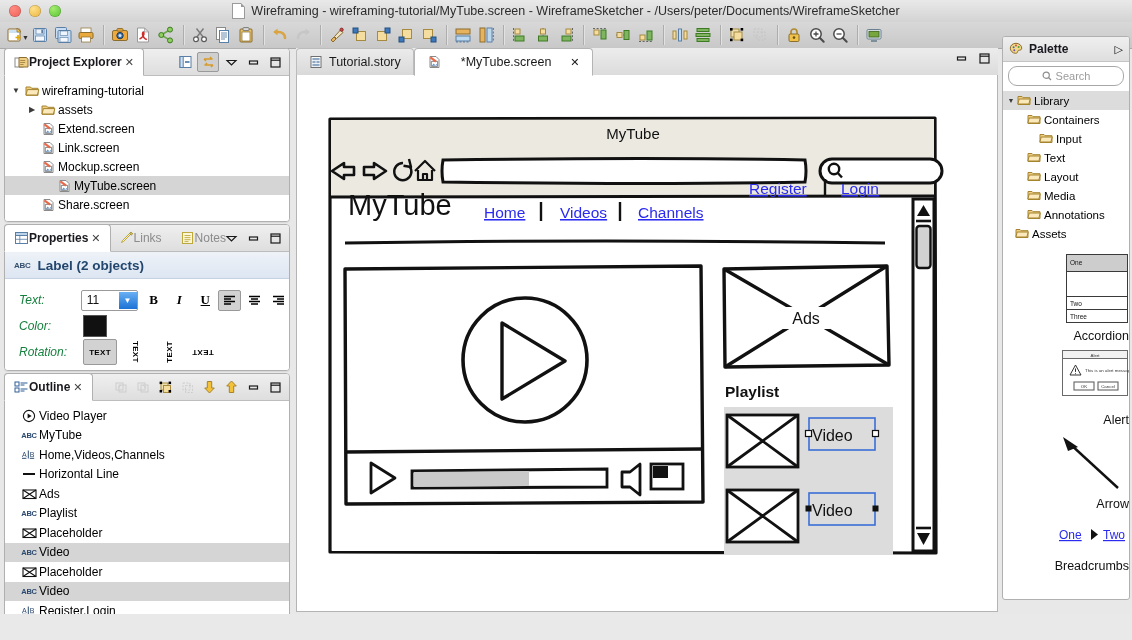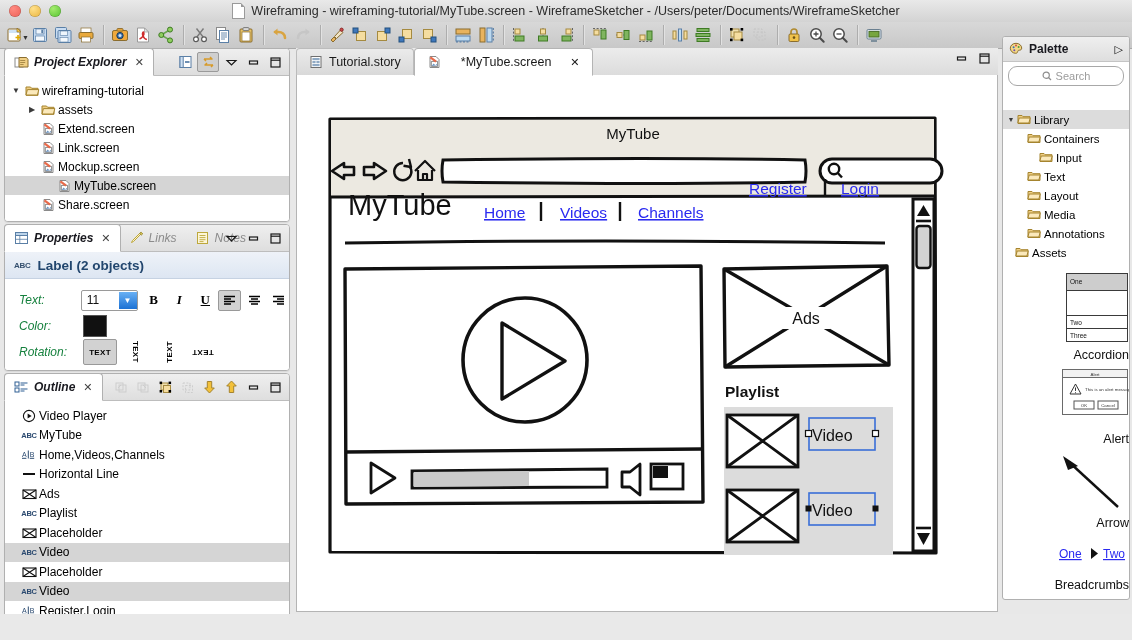--- a/index.html
+++ b/index.html
@@ -43,21 +43,21 @@
   .tb-sep{width:1px;height:20px;background:#adadad;margin:0 2px;box-shadow:1px 0 0 #e2e2e2;}
   .tb-btn{width:23px;height:22px;display:flex;align-items:center;justify-content:center;position:relative;}
   .tb-btn svg{display:block;}
   .tb-caret{font-size:7px;color:#333;margin-left:-4px;margin-top:5px;}
 
   
   .left-col{position:absolute;left:0;top:48px;width:292px;height:592px;}
 
   .view{position:absolute;left:4px;right:2px;background:#fff;border:1px solid #b0b0b0;border-radius:4px;box-shadow:0 1px 1px rgba(0,0,0,.07);}
   .view-tabs{position:relative;height:26px;background:linear-gradient(#efefef,#dedede);border-bottom:1px solid #bdbdbd;border-radius:3px 3px 0 0;display:flex;align-items:stretch;}
-  .vtab{display:flex;align-items:center;gap:5px;padding:0 9px;font-size:12px;font-weight:bold;color:#19191f;position:relative;font-style:italic;}
+  .vtab{display:flex;align-items:center;padding:0 9px;font-size:12px;font-weight:bold;color:#19191f;position:relative;}
   .vtab.active{background:#fff;border:1px solid #b0b0b0;border-bottom:1px solid #fff;border-radius:4px 4px 0 0;margin:-1px -1px -1px -1px;z-index:2;}
   .vtab.inactive{color:#8b8b8b;font-weight:normal;}
   .vtab .xbtn{font-size:11px;color:#444;margin-left:3px;}
   .view-toolbar{position:absolute;right:4px;top:0;height:26px;display:flex;align-items:center;gap:2px;z-index:3;}
   .vt-btn{width:20px;height:18px;display:flex;align-items:center;justify-content:center;}
   .vt-btn.pressed{background:#cfcfcf;border:1px solid #9a9a9a;border-radius:2px;}
   .view-body{background:#fff;border-radius:0 0 3px 3px;overflow:hidden;}
 
   
   .tree{padding:5px 0 6px 0;}
@@ -968,21 +968,21 @@
       <span style="font-size:11px;">▷</span>
     </div>
     <div class="pal-search">
       <svg width="10" height="10" viewBox="0 0 10 10">
           <circle cx="4.2" cy="4.2" r="3.1" fill="none" stroke="#8d8d8d" stroke-width="1.2"></circle>
           <path d="M6.5 6.5L9 9" stroke="#8d8d8d" stroke-width="1.3"></path>
         </svg>
       <span class="ph">Search</span>
     </div>
     <div class="pal-tree">
-      <div class="prow2 sel" style="padding-left:2px;margin-top:19px;">
+      <div class="prow2 sel" style="padding-left:2px;">
         <span class="pwist">▼</span>
         <span style="margin-right:3px;">
           <svg width="14" height="12" viewBox="0 0 14 12">
               <path d="M1 2.5h4l1.1 1.2H13v6.8H1z" fill="#f0cf84" stroke="#a5842f"></path>
               <path d="M2.2 5h11L11.9 10H.9z" fill="#fbe9bb" stroke="#a5842f"></path>
             </svg>
         </span>
         <span>Library</span>
       </div>
       <div class="prow2" style="padding-left:24px;">

